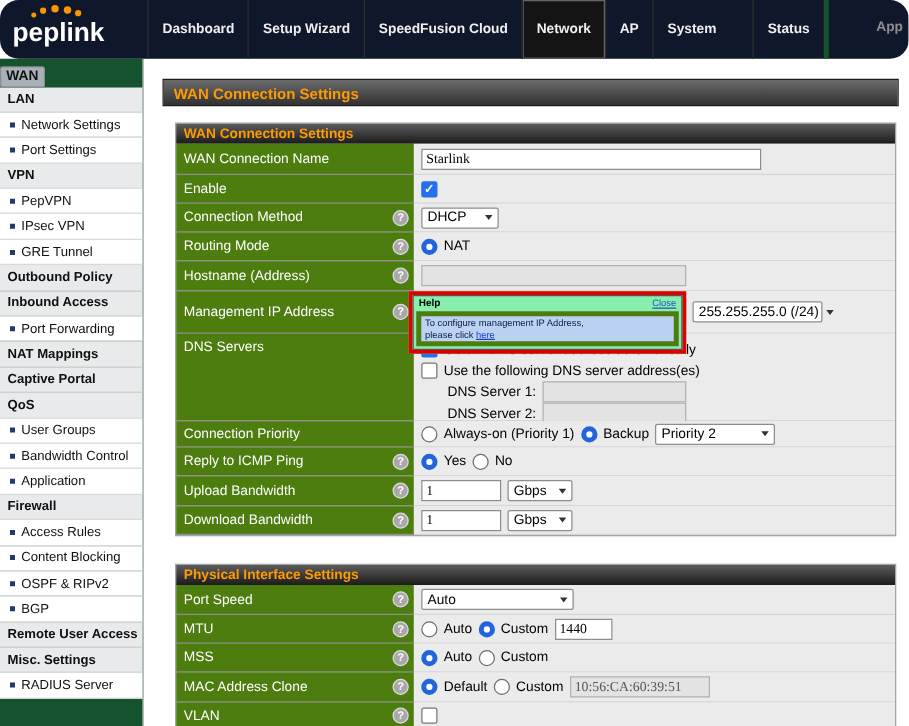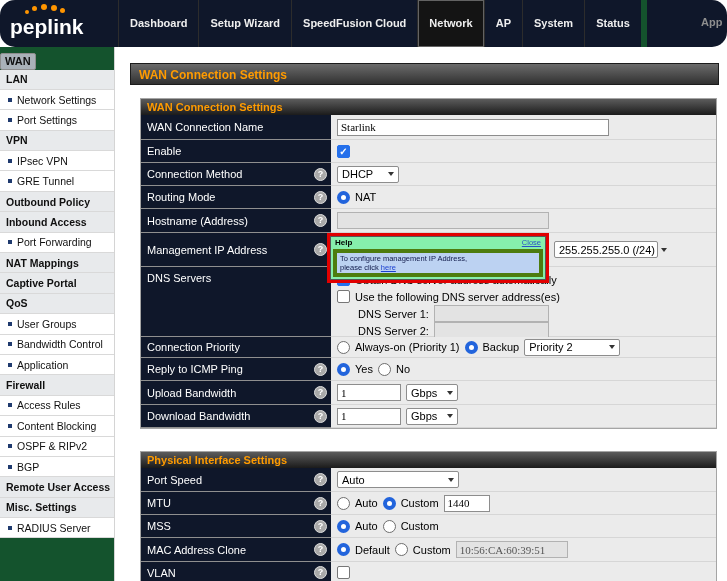--- a/index.html
+++ b/index.html
@@ -11,40 +11,40 @@
   .logo { position:absolute; left:10px; top:2px; width:106px; height:43px; cursor:pointer; }
   .logo-text { position:absolute; left:0; top:13px; font-size:21px; font-weight:bold; color:#fff; }
   .dot { position:absolute; background:#ff9500; border-radius:50%; }
   .d1{left:15px;top:8px;width:4px;height:4px;}
   .d2{left:22px;top:4px;width:5px;height:5px;}
   .d3{left:31px;top:2px;width:6px;height:6px;}
   .d4{left:41px;top:3px;width:6px;height:6px;}
   .d5{left:50px;top:6px;width:5px;height:5px;}
   .nav { position:absolute; left:118px; top:0; height:47px; display:flex; }
   .tab { line-height:46px; padding:0 11px; color:#efefef; font-size:11px; font-weight:bold; border-left:1px solid #2c2c2c; cursor:pointer; white-space:nowrap; }
-  .tab.last { border-right:6px solid #14532d; }
+  .tab.last { border-right:4px solid #14532d;margin-left:18px; }
   .tab.active { background:#141414; box-shadow:inset 0 0 0 1px #636363; }
   .apply { position:absolute; left:701px; top:16px; color:#8e8e8e; font-size:11px; font-weight:bold; white-space:nowrap; }
 
   
   .sidebar { position:absolute; left:0; top:47px; width:115px; height:534px; background:#14532d; padding-top:4px; box-sizing:border-box; border-right:1px solid #d4d4d4; z-index:4; }
   .s-item { height:20.4px; box-sizing:border-box; border-bottom:1px solid #d9d9d9; display:flex; align-items:center; font-size:10.5px; color:#101010; padding-left:6px; cursor:pointer; background:#fff; }
   .s-item.cat { font-weight:bold; background:#e8eaec; }
   .s-item.sel { background:#a9b1b8; }
   .s-item.sub { padding-left:8px; }
   .bullet { width:4px; height:4px; background:#1f3a6e; margin-right:5px; flex:0 0 auto; }
 
   
   .page-titlebar { position:absolute; left:130px; top:63px; width:589px; height:22px; line-height:22px; box-sizing:border-box; background:linear-gradient(#6b6b6b,#313131); border:1px solid #1c1c1c; color:#ff9b00; font-weight:bold; font-size:12px; padding-left:8px; }
   .form-table { position:absolute; left:140px; width:577px; border:1px solid #a5a5a5; box-sizing:border-box; background:#ebebeb; }
   #wan-table { top:98px; }
   #phys-table { top:451px; }
   .sect { height:16px; line-height:16px; background:linear-gradient(#5c5c5c,#1b1b1b); color:#ff9b00; font-weight:bold; font-size:11px; padding-left:6px; }
   .trow { display:flex; }
-  .tl { width:190px; flex:0 0 190px; background:#0f172a; color:#fff; font-size:11px; padding:0 20px 0 6px; box-sizing:border-box; position:relative; display:flex; align-items:center; border-bottom:1px solid #8f8f8f; }
+  .tl { width:190px; flex:0 0 190px; background:#4d7c0f; color:#fff; font-size:11px; padding:0 20px 0 6px; box-sizing:border-box; position:relative; display:flex; align-items:center; border-bottom:1px solid #8f8f8f; }
   .tl.vtop { align-items:flex-start; padding-top:5px; }
   .tv { flex:1; background:#ebebeb; display:flex; align-items:center; gap:5px; padding:0 6px; box-sizing:border-box; font-size:11px; color:#000; border-bottom:1px solid #d6d6d6; }
   .tv.block { display:block; padding:4px 6px; }
   .qi { position:absolute; right:4px; top:50%; margin-top:-6.5px; width:13px; height:13px; border-radius:50%; background:#a9a9a9; border:1px solid #dedede; box-sizing:border-box; color:#fff; font-size:9px; font-weight:bold; text-align:center; line-height:11px; cursor:pointer; }
   .ti { height:17px; border:1px solid #8d8d8d; background:#fff; font-size:11px; font-family:Liberation Serif, serif; padding:0 3px; box-sizing:border-box; }
   .ti.gray { background:#e3e3e3; border-color:#b2b2b2; color:#555; }
   .sel { display:inline-flex; align-items:center; justify-content:space-between; background:#fff; border:1px solid #8d8d8d; height:17px; font-size:11px; padding:0 4px; box-sizing:border-box; border-radius:2px; cursor:pointer; white-space:nowrap; }
   .arr { width:0; height:0; border-left:3.5px solid transparent; border-right:3.5px solid transparent; border-top:4px solid #333; margin-left:6px; flex:0 0 auto; }
   .cb { width:13px; height:13px; box-sizing:border-box; border:1px solid #777; background:#fff; border-radius:2px; flex:0 0 auto; display:flex; align-items:center; justify-content:center; cursor:pointer; }
   .cb.on { background:#2570eb; border-color:#2570eb; }
@@ -95,20 +95,24 @@
     <div class="s-item cat">LAN</div>
     <div class="s-item sub">
         <span class="bullet"></span>
         <span>Network Settings</span>
       </div>
     <div class="s-item sub">
         <span class="bullet"></span>
         <span>Port Settings</span>
       </div>
     <div class="s-item cat">VPN</div>
+    <div class="s-item sub">
+        <span class="bullet"></span>
+        <span>PepVPN</span>
+      </div>
     <div class="s-item sub">
         <span class="bullet"></span>
         <span>IPsec VPN</span>
       </div>
     <div class="s-item sub">
         <span class="bullet"></span>
         <span>GRE Tunnel</span>
       </div>
     <div class="s-item cat">Outbound Policy</div>
     <div class="s-item cat">Inbound Access</div>

